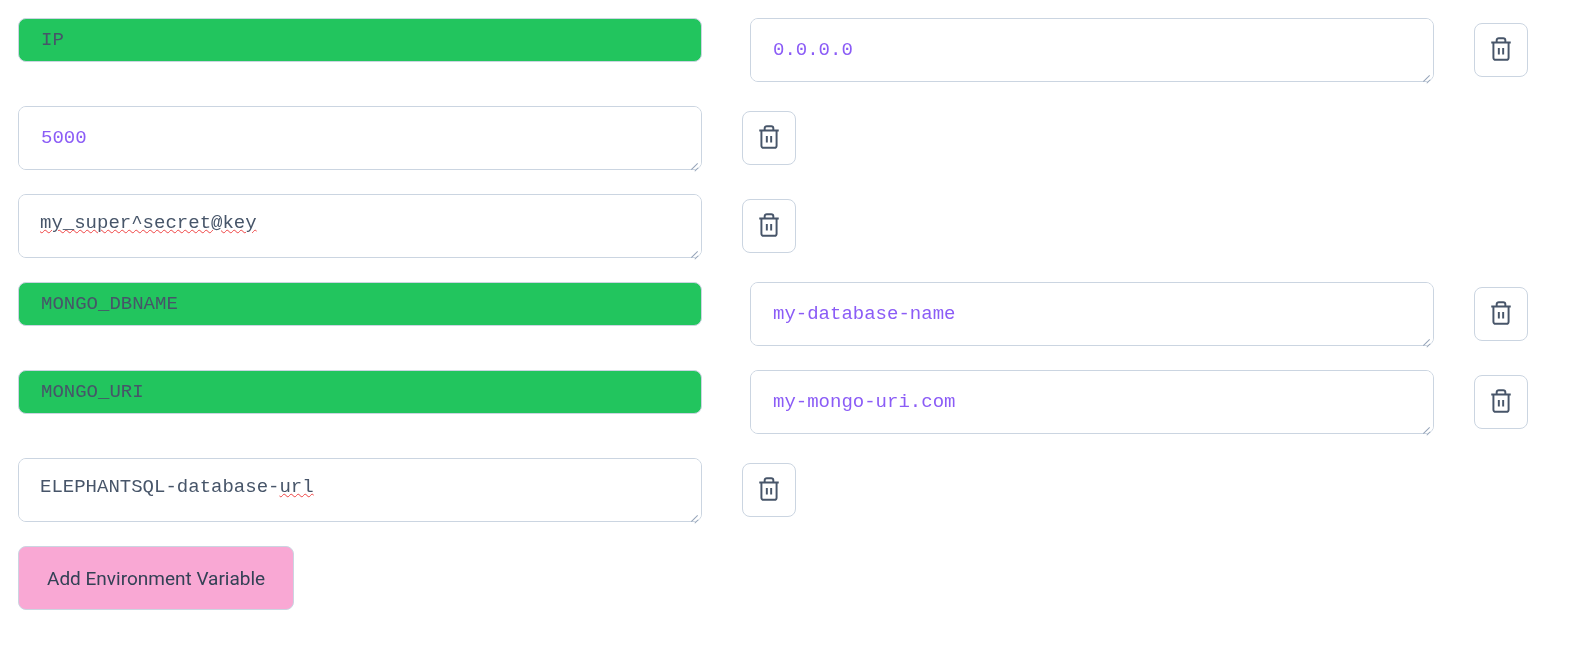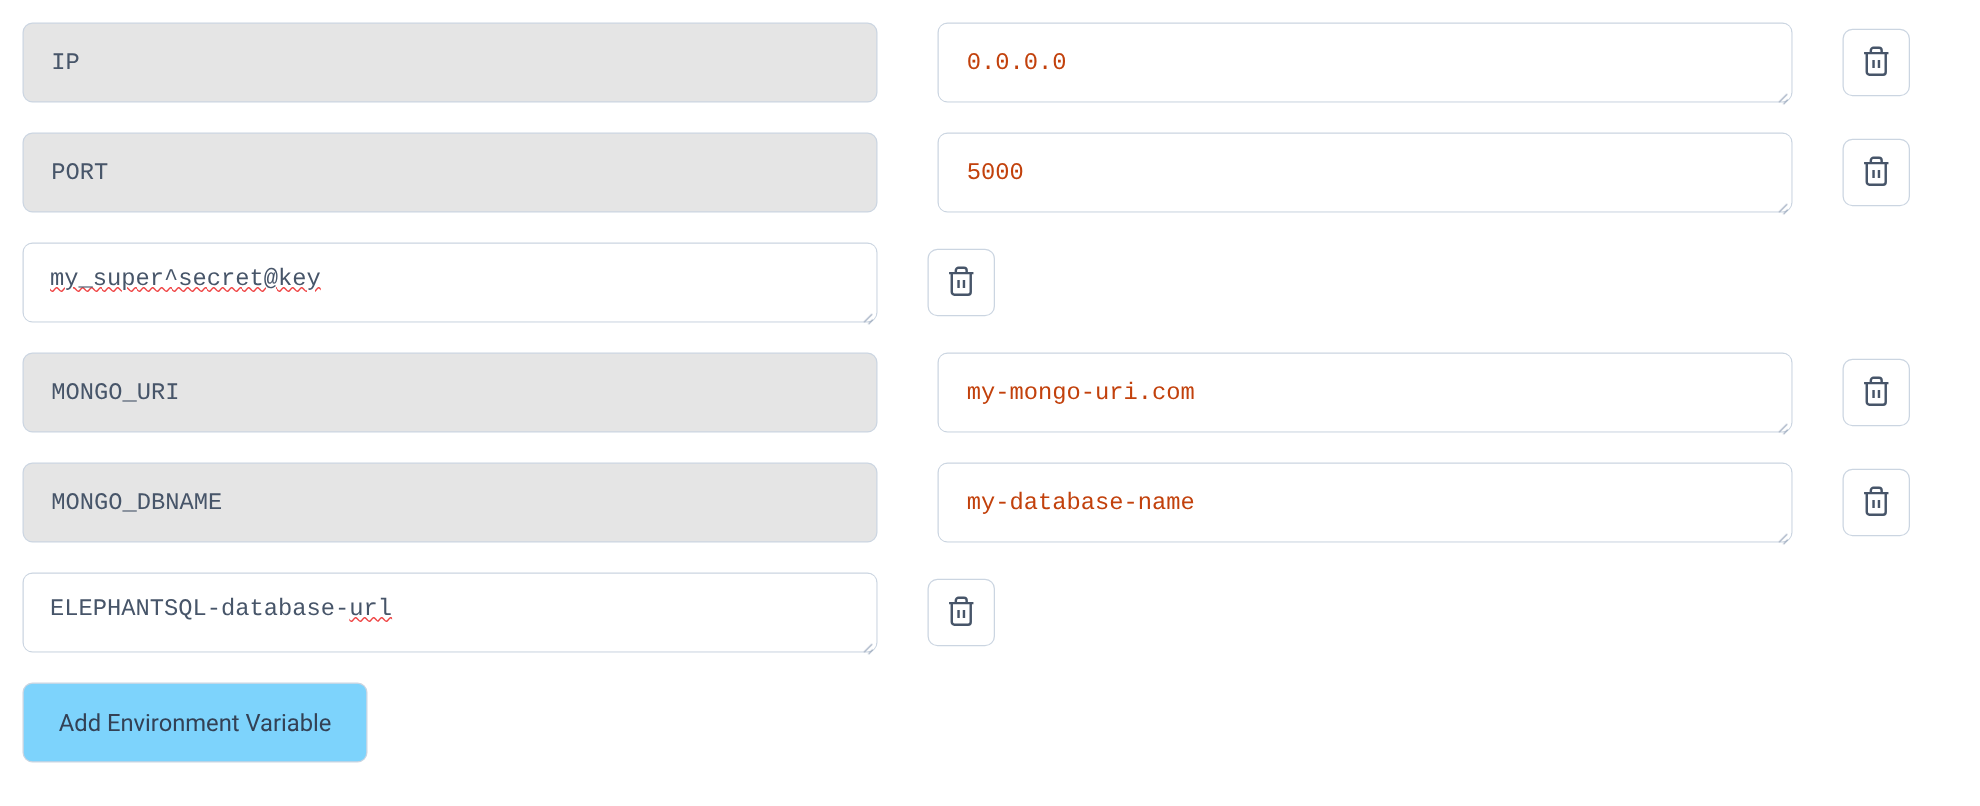--- a/index.html
+++ b/index.html
@@ -13,43 +13,43 @@
       padding: 18px;
     }
     .env-var-row {
       display: flex;
       gap: 48px;
       margin-bottom: 20px;
       align-items: flex-start;
     }
     .env-key-input {
       flex: 0 0 684px;
-      height: 64px;
+      height: 44px;
       border: 1px solid #cbd5e1;
       border-radius: 8px;
       padding: 0 22px;
       font-family: "SF Mono", "Monaco", "Consolas", "Courier New", monospace;
       font-size: 19px;
       color: #475569;
-      background: #e5e5e5;
+      background: #22c55e;
       outline: none;
     }
     .env-value-wrap {
       flex: 0 0 684px;
       position: relative;
     }
     .env-value-input {
       width: 100%;
       height: 64px;
       border: 1px solid #cbd5e1;
       border-radius: 8px;
       padding: 18px 22px;
       font-family: "SF Mono", "Monaco", "Consolas", "Courier New", monospace;
       font-size: 19px;
-      color: #c2410c;
+      color: #8b5cf6;
       background: #ffffff;
       outline: none;
       resize: none;
       line-height: 1.4;
     }
     .resize-handle {
       position: absolute;
       right: 3px;
       bottom: 3px;
       width: 12px;
@@ -92,21 +92,21 @@
       width: 26px;
       height: 26px;
       stroke: #475569;
       stroke-width: 1.8;
       fill: none;
     }
     .add-btn {
       height: 64px;
       border: 1px solid #cbd5e1;
       border-radius: 8px;
-      background: #7dd3fc;
+      background: #f9a8d4;
       padding: 0 28px;
       font-size: 19px;
       color: #334155;
       cursor: pointer;
       font-family: -apple-system, BlinkMacSystemFont, "Segoe UI", Roboto, sans-serif;
     }
     .spellcheck-underline {
       text-decoration: underline wavy #ef4444;
       text-decoration-thickness: 1px;
     }
@@ -130,48 +130,47 @@
     <div class="env-var-row">
       <input class="env-key-input" value="IP" style="">
       <div class="env-value-wrap"><textarea class="env-value-input" spellcheck="false" style="">0.0.0.0</textarea><div class="resize-handle"></div></div>
       <button class="delete-btn">
         <span><svg viewBox="0 0 24 24">
             <path d="M3 6h18M8 6V4a2 2 0 0 1 2-2h4a2 2 0 0 1 2 2v2m3 0v14a2 2 0 0 1-2 2H7a2 2 0 0 1-2-2V6h14zM10 11v6M14 11v6"></path>
           </svg></span>
       </button>
     </div>
     <div class="env-var-row">
-      <input class="env-key-input" value="PORT" style="">
       <div class="env-value-wrap"><textarea class="env-value-input" spellcheck="false" style="">5000</textarea><div class="resize-handle"></div></div>
       <button class="delete-btn">
         <span><svg viewBox="0 0 24 24">
             <path d="M3 6h18M8 6V4a2 2 0 0 1 2-2h4a2 2 0 0 1 2 2v2m3 0v14a2 2 0 0 1-2 2H7a2 2 0 0 1-2-2V6h14zM10 11v6M14 11v6"></path>
           </svg></span>
       </button>
     </div>
     <div class="env-var-row">
       <div class="env-value-wrap"><textarea class="env-value-input" spellcheck="false" style="color: transparent; caret-color: rgb(71, 85, 105);">my_super^secret@key</textarea><div class="value-display"><span class="spellcheck-underline">my_super^secret@key</span></div><div class="resize-handle"></div></div>
       <button class="delete-btn">
         <span><svg viewBox="0 0 24 24">
             <path d="M3 6h18M8 6V4a2 2 0 0 1 2-2h4a2 2 0 0 1 2 2v2m3 0v14a2 2 0 0 1-2 2H7a2 2 0 0 1-2-2V6h14zM10 11v6M14 11v6"></path>
           </svg></span>
       </button>
     </div>
     <div class="env-var-row">
-      <input class="env-key-input" value="MONGO_URI" style="">
-      <div class="env-value-wrap"><textarea class="env-value-input" spellcheck="false" style="">my-mongo-uri.com</textarea><div class="resize-handle"></div></div>
+      <input class="env-key-input" value="MONGO_DBNAME" style="">
+      <div class="env-value-wrap"><textarea class="env-value-input" spellcheck="false" style="">my-database-name</textarea><div class="resize-handle"></div></div>
       <button class="delete-btn">
         <span><svg viewBox="0 0 24 24">
             <path d="M3 6h18M8 6V4a2 2 0 0 1 2-2h4a2 2 0 0 1 2 2v2m3 0v14a2 2 0 0 1-2 2H7a2 2 0 0 1-2-2V6h14zM10 11v6M14 11v6"></path>
           </svg></span>
       </button>
     </div>
     <div class="env-var-row">
-      <input class="env-key-input" value="MONGO_DBNAME" style="">
-      <div class="env-value-wrap"><textarea class="env-value-input" spellcheck="false" style="">my-database-name</textarea><div class="resize-handle"></div></div>
+      <input class="env-key-input" value="MONGO_URI" style="">
+      <div class="env-value-wrap"><textarea class="env-value-input" spellcheck="false" style="">my-mongo-uri.com</textarea><div class="resize-handle"></div></div>
       <button class="delete-btn">
         <span><svg viewBox="0 0 24 24">
             <path d="M3 6h18M8 6V4a2 2 0 0 1 2-2h4a2 2 0 0 1 2 2v2m3 0v14a2 2 0 0 1-2 2H7a2 2 0 0 1-2-2V6h14zM10 11v6M14 11v6"></path>
           </svg></span>
       </button>
     </div>
     <div class="env-var-row">
       <div class="env-value-wrap"><textarea class="env-value-input" spellcheck="false" style="color: transparent; caret-color: rgb(71, 85, 105);">ELEPHANTSQL-database-url</textarea><div class="value-display">ELEPHANTSQL-database-<span class="spellcheck-underline">url</span></div><div class="resize-handle"></div></div>
       <button class="delete-btn">
         <span><svg viewBox="0 0 24 24">

